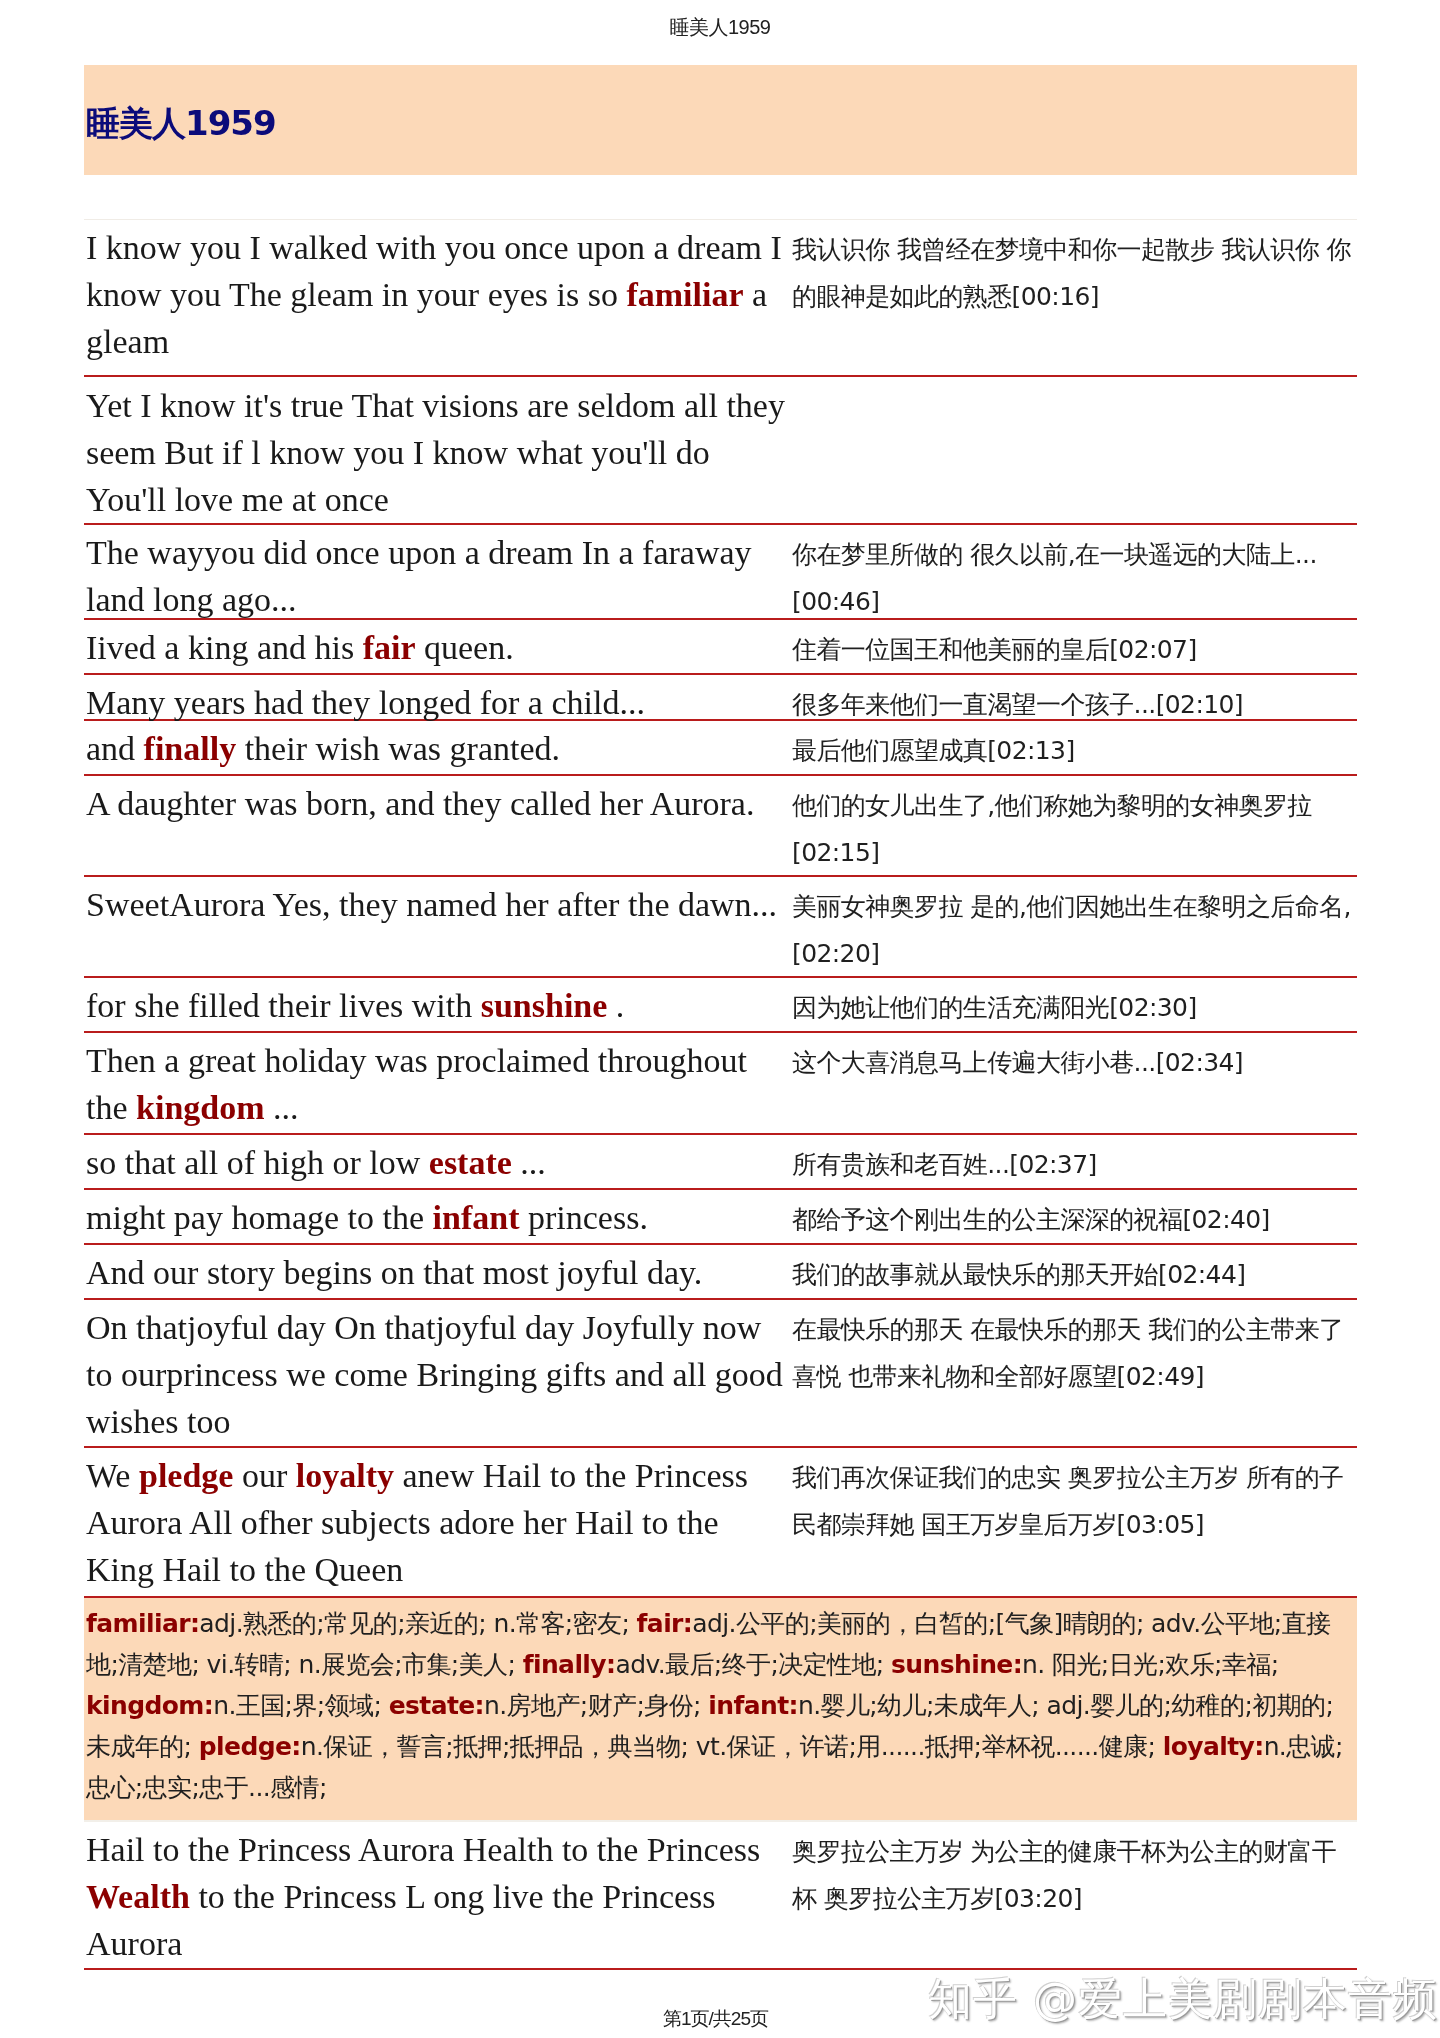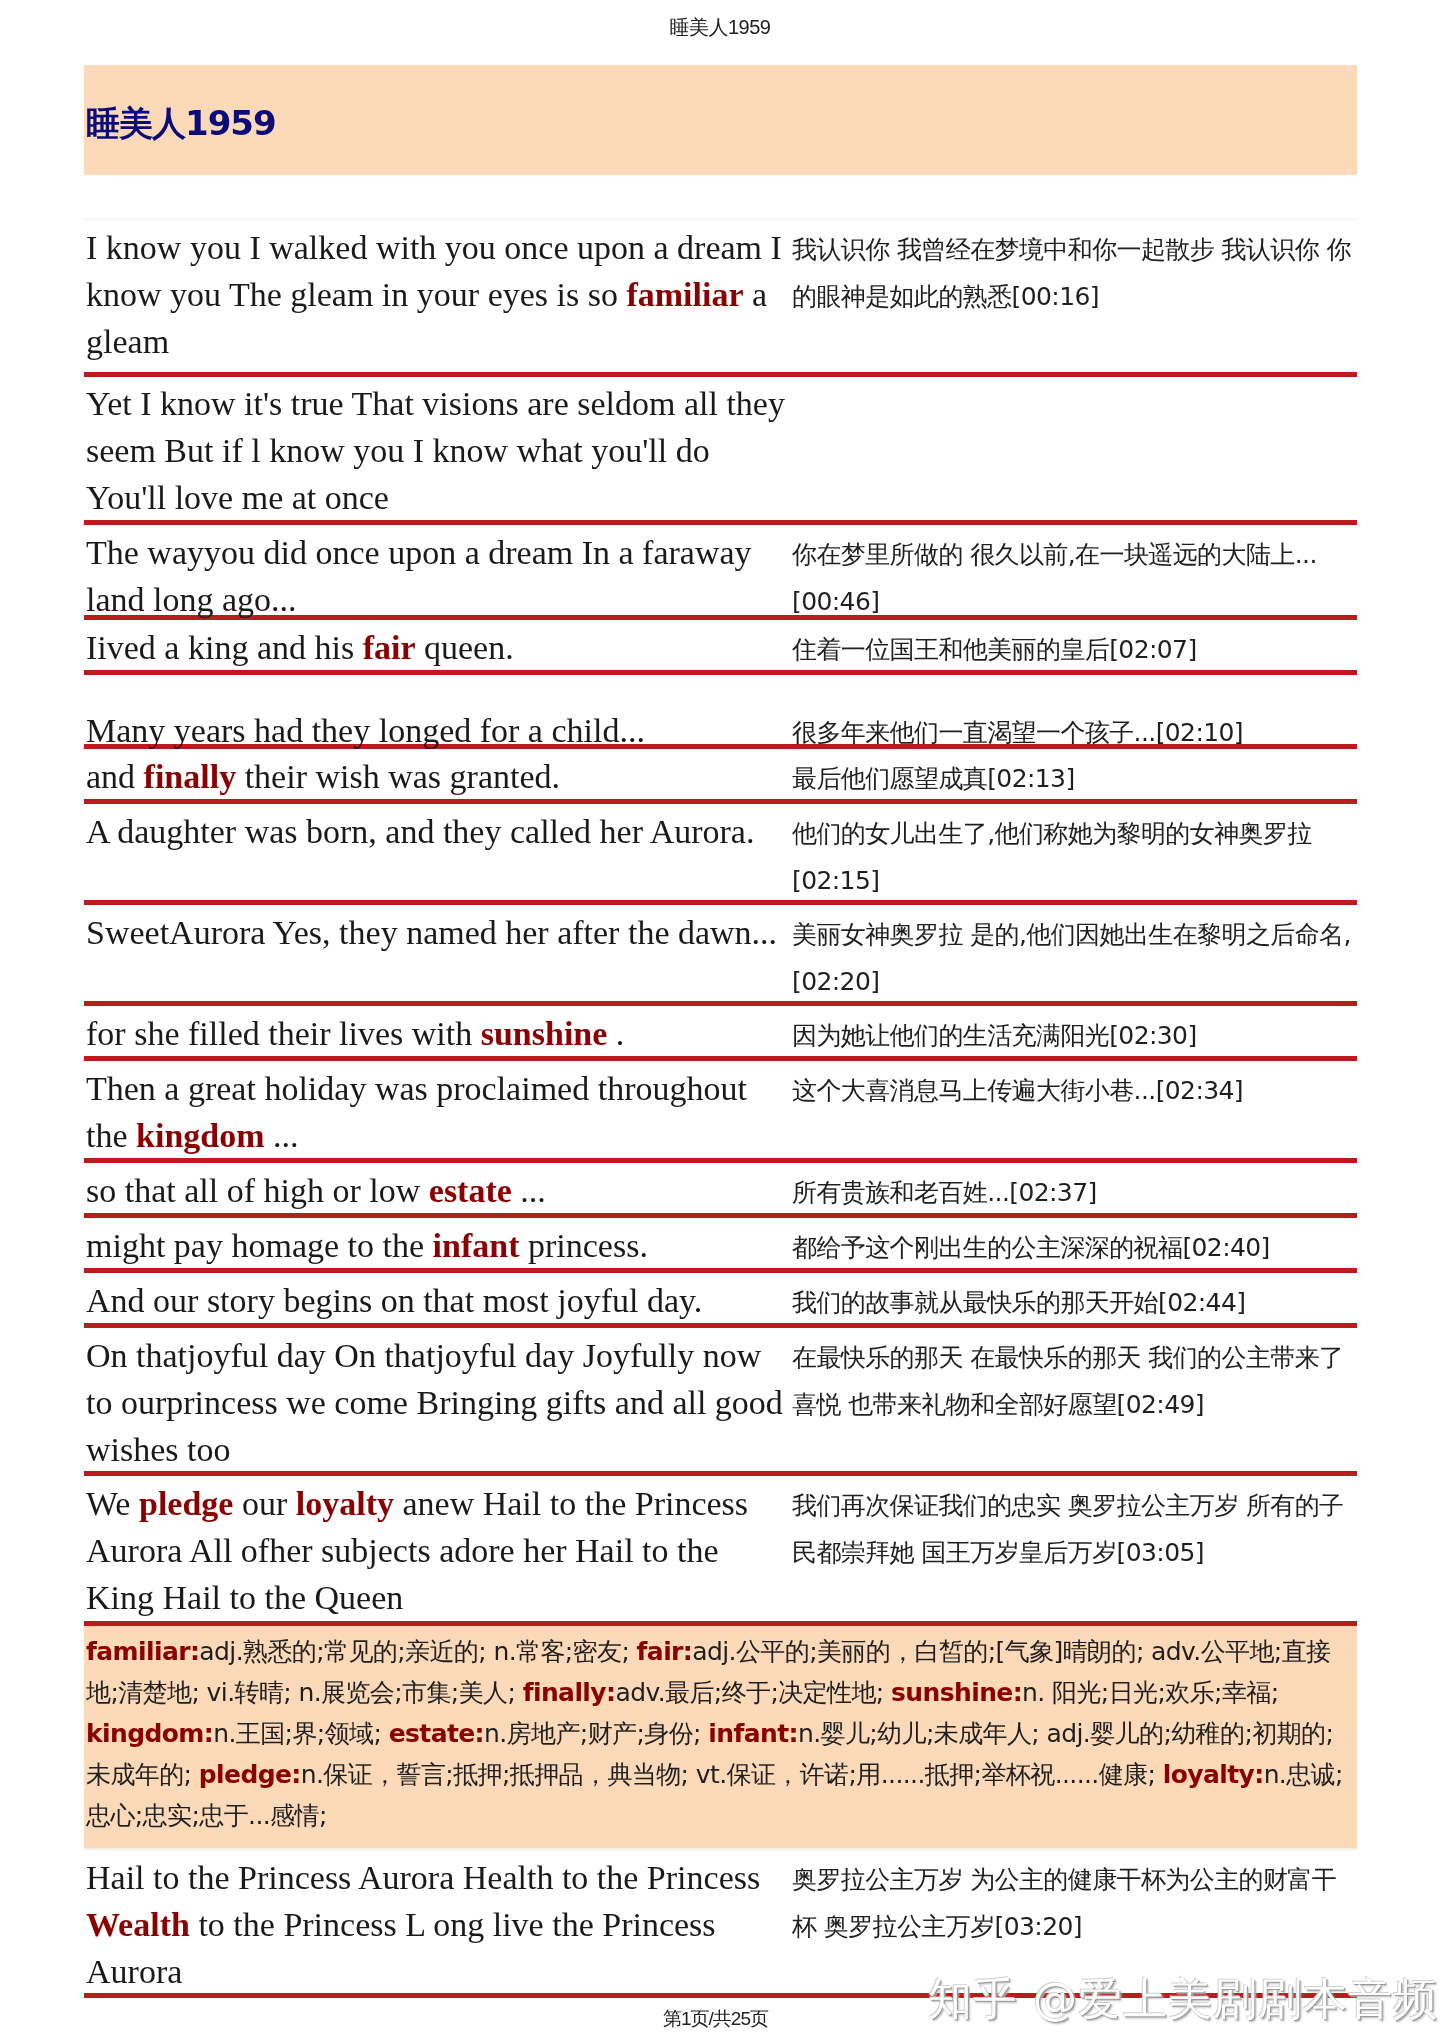--- a/index.html
+++ b/index.html
@@ -13,21 +13,21 @@
     background:#fcd9b8;
   }
   .banner-title {
     position:absolute; left:2px; top:36px;
     font-family:"DejaVu Sans", sans-serif; font-weight:bold; font-size:34px; color:#0b0b7a;
     letter-spacing:-1px;
   }
   .rows { position:absolute; left:84px; top:219px; width:1273px; }
   .topline { height:1px; background:#f0ece6; }
   .row {
-    display:flex; border-bottom:5px solid #b91c1c; box-sizing:border-box;
+    display:flex; border-bottom:2px solid #b91c1c; box-sizing:border-box;
   }
   .en {
     width:702px; box-sizing:border-box; padding:4px 0 0 2px;
     font-family:"Liberation Serif", serif; font-size:34px; line-height:47px; color:#1a1a1a;
   }
   .zh {
     width:571px; box-sizing:border-box; padding:6px 0 0 6px;
     font-family:"DejaVu Sans", sans-serif; font-size:25px; line-height:47px; color:#1f1f1f;
     letter-spacing:-0.6px;
   }
@@ -68,21 +68,21 @@
       <div class="en"><span>Yet I know it's true That visions are seldom all they seem But if l know you I know what you'll do You'll love me at once</span></div>
     </div>
     <div class="row" style="height: 95px;">
       <div class="en"><span>The wayyou did once upon a dream In a faraway land long ago...</span></div>
       <div class="zh">你在梦里所做的 很久以前,在一块遥远的大陆上...[00:46]</div>
     </div>
     <div class="row" style="height: 55px;">
       <div class="en"><span>Iived a king and his </span><span class="kw">fair</span><span> queen.</span></div>
       <div class="zh">住着一位国王和他美丽的皇后[02:07]</div>
     </div>
-    <div class="row" style="height: 46px; margin-top: 28px;">
+    <div class="row" style="height: 46px;">
       <div class="en"><span>Many years had they longed for a child...</span></div>
       <div class="zh">很多年来他们一直渴望一个孩子...[02:10]</div>
     </div>
     <div class="row" style="height: 55px;">
       <div class="en"><span>and </span><span class="kw">finally</span><span> their wish was granted.</span></div>
       <div class="zh">最后他们愿望成真[02:13]</div>
     </div>
     <div class="row" style="height: 101px;">
       <div class="en"><span>A daughter was born, and they called her Aurora.</span></div>
       <div class="zh">他们的女儿出生了,他们称她为黎明的女神奥罗拉[02:15]</div>

